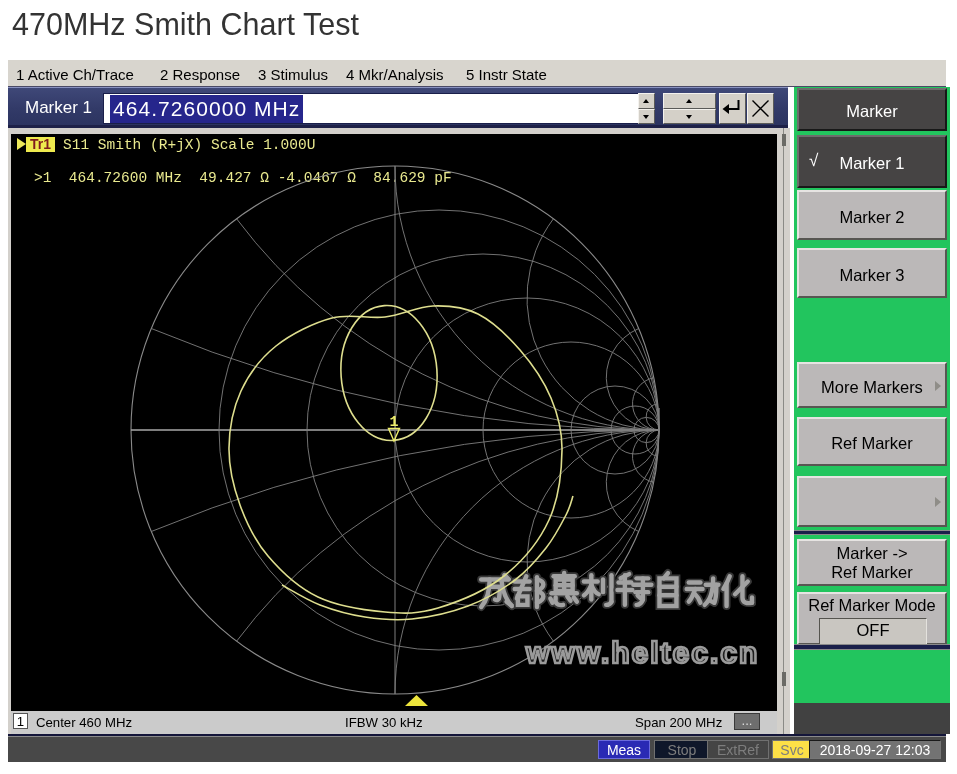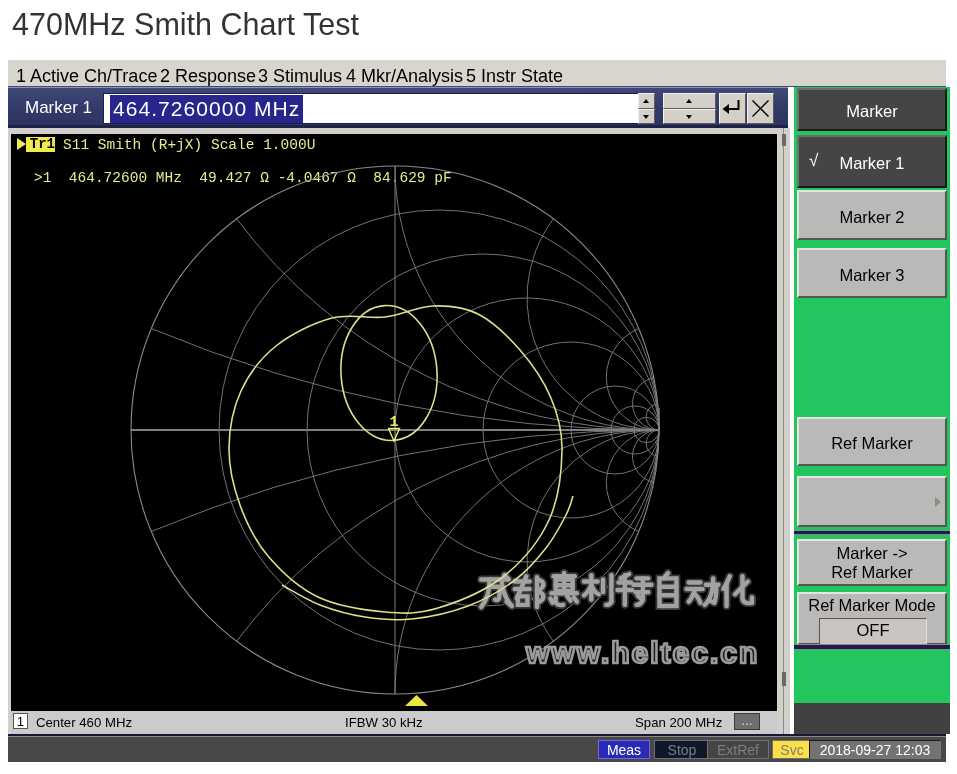--- a/index.html
+++ b/index.html
@@ -1,19 +1,19 @@
 <!DOCTYPE html>
 <html><head><meta charset="utf-8"><style>
 html,body{margin:0;padding:0;background:#fff;width:957px;height:774px;overflow:hidden}
 *{box-sizing:border-box}
 body{font-family:"Liberation Sans",sans-serif;position:relative}
 .abs{position:absolute}
 #title{left:12px;top:7px;font-size:30.5px;color:#333;letter-spacing:0px}
 #shot{left:8px;top:60px;width:938px;height:703px}
-#menubar{left:0;top:0;width:938px;height:27px;background:#d8d5ce;color:#000;font-size:18px;border-bottom:1px solid #4a4a66}
+#menubar{left:0;top:0;width:938px;height:27px;background:#d8d5ce;color:#000;font-size:15px;border-bottom:1px solid #4a4a66}
 #menubar span{position:absolute;top:6px;white-space:pre}
 #toolbar{left:0;top:27px;width:780px;height:41px;background:linear-gradient(180deg,#3f4878 0%,#323a68 55%,#2c3460 100%);border-top:1px solid #8891c0;border-bottom:3px solid #1e2148}
 #tlabel{left:17px;top:10px;color:#fff;font-size:17px}
 #tinput{left:95px;top:5px;width:538px;height:31px;background:#fff;border:1px solid #1a1f4a}
 #tsel{left:6px;top:1px;height:28px;color:#fff;font-size:21px;letter-spacing:1.05px;line-height:28px;padding:0 3px;background:#26268c}
 .spbtn{background:#d4d0c8;border-top:1px solid #f4f2ee;border-left:1px solid #f4f2ee;border-right:1px solid #5a5a58;border-bottom:1px solid #5a5a58;position:absolute}
 .tri-u{width:0;height:0;border-left:3.5px solid transparent;border-right:3.5px solid transparent;border-bottom:4.5px solid #000;position:absolute}
 .tri-d{width:0;height:0;border-left:3.5px solid transparent;border-right:3.5px solid transparent;border-top:4.5px solid #000;position:absolute}
 #bezel{left:0;top:68px;width:782px;height:609px;background:#d3d0cb}
 #screen{left:3px;top:6px;width:766px;height:577px;background:#000}
@@ -63,21 +63,21 @@
         </svg></div>
 
     <div class="spbtn" style="left:739px;top:5px;width:27px;height:31px">
       <svg width="25" height="29" viewBox="0 0 25 29">
           <path d="M4.5 6.5 L20.5 22.5 M20.5 6.5 L4.5 22.5" fill="none" stroke="#000" stroke-width="1.4"></path>
         </svg></div>
   </div>
   <div class="abs" id="bezel">
     <div class="abs" id="screen">
 <div class="abs" style="left:6px;top:4px;width:0;height:0;border-top:6px solid transparent;border-bottom:6px solid transparent;border-left:9px solid #ede95a"></div>
-<div class="abs" style="left:15px;top:3px;width:29px;height:15px;background:#eeea4e;color:#000000;font-family:Liberation Mono, monospace;font-weight:bold;font-size:14px;text-align:right;line-height:15px">Tr1</div>
+<div class="abs" style="left:15px;top:3px;width:29px;height:15px;background:#eeea4e;color:#7f1d1d;font-family:Liberation Sans, sans-serif;font-weight:bold;font-size:14px;text-align:center;line-height:15px">Tr1</div>
 <div class="yel" style="left:52px;top:3px">S11 Smith (R+jX) Scale 1.000U</div>
 <div class="yel" style="left:23px;top:36px">&gt;1  464.72600 MHz  49.427 Ω -4.0467 Ω  84.629 pF</div>
 <svg class="abs" style="left:0;top:0" width="766" height="577" viewBox="11 134 766 577">
 <circle cx="395.0" cy="430.0" r="264.0" fill="none" stroke="#8a8a8a" stroke-width="1.1"></circle>
 <line x1="131.0" y1="430.0" x2="659.0" y2="430.0" stroke="#a9a9a9" stroke-width="1.5"></line>
 <line x1="395.0" y1="166.0" x2="395.0" y2="694.0" stroke="#7f7f7f" stroke-width="1"></line>
 <line x1="659.0" y1="408.0" x2="659.0" y2="430.0" stroke="#7f7f7f" stroke-width="1.4"></line>
 <circle cx="439.0" cy="430.0" r="220.0" fill="none" stroke="#7f7f7f" stroke-width="0.9"></circle>
 <circle cx="483.0" cy="430.0" r="176.0" fill="none" stroke="#7f7f7f" stroke-width="0.9"></circle>
 <circle cx="527.0" cy="430.0" r="132.0" fill="none" stroke="#7f7f7f" stroke-width="0.9"></circle>
@@ -255,20 +255,24 @@
 <div class="btn btnd" style="top:48px;height:53px">
         <div style="position:relative;top:17px">Marker 1</div>
         <div style="position:absolute;left:10px;top:14px;font-size:17px;color:#fff">√</div>
       </div>
 <div class="btn" style="top:103px;height:50px">
         <div style="position:relative;top:16px">Marker 2</div>
       </div>
 <div class="btn" style="top:161px;height:50px">
         <div style="position:relative;top:16px">Marker 3</div>
       </div>
+<div class="btn" style="top:275px;height:46px">
+        <div style="position:relative;top:14px">More Markers</div>
+        <div class="chev" style="top:17px"></div>
+      </div>
 <div class="btn" style="top:330px;height:49px">
         <div style="position:relative;top:15px">Ref Marker</div>
       </div>
 <div class="btn" style="top:389px;height:51px">
         <div class="chev" style="top:19px"></div>
       </div>
 <div class="btn" style="top:452px;height:47px">
         <div style="position:relative;top:3px;line-height:19px">Marker -&gt;<br>Ref Marker</div>
       </div>
 <div class="btn" style="top:505px;height:53px">

